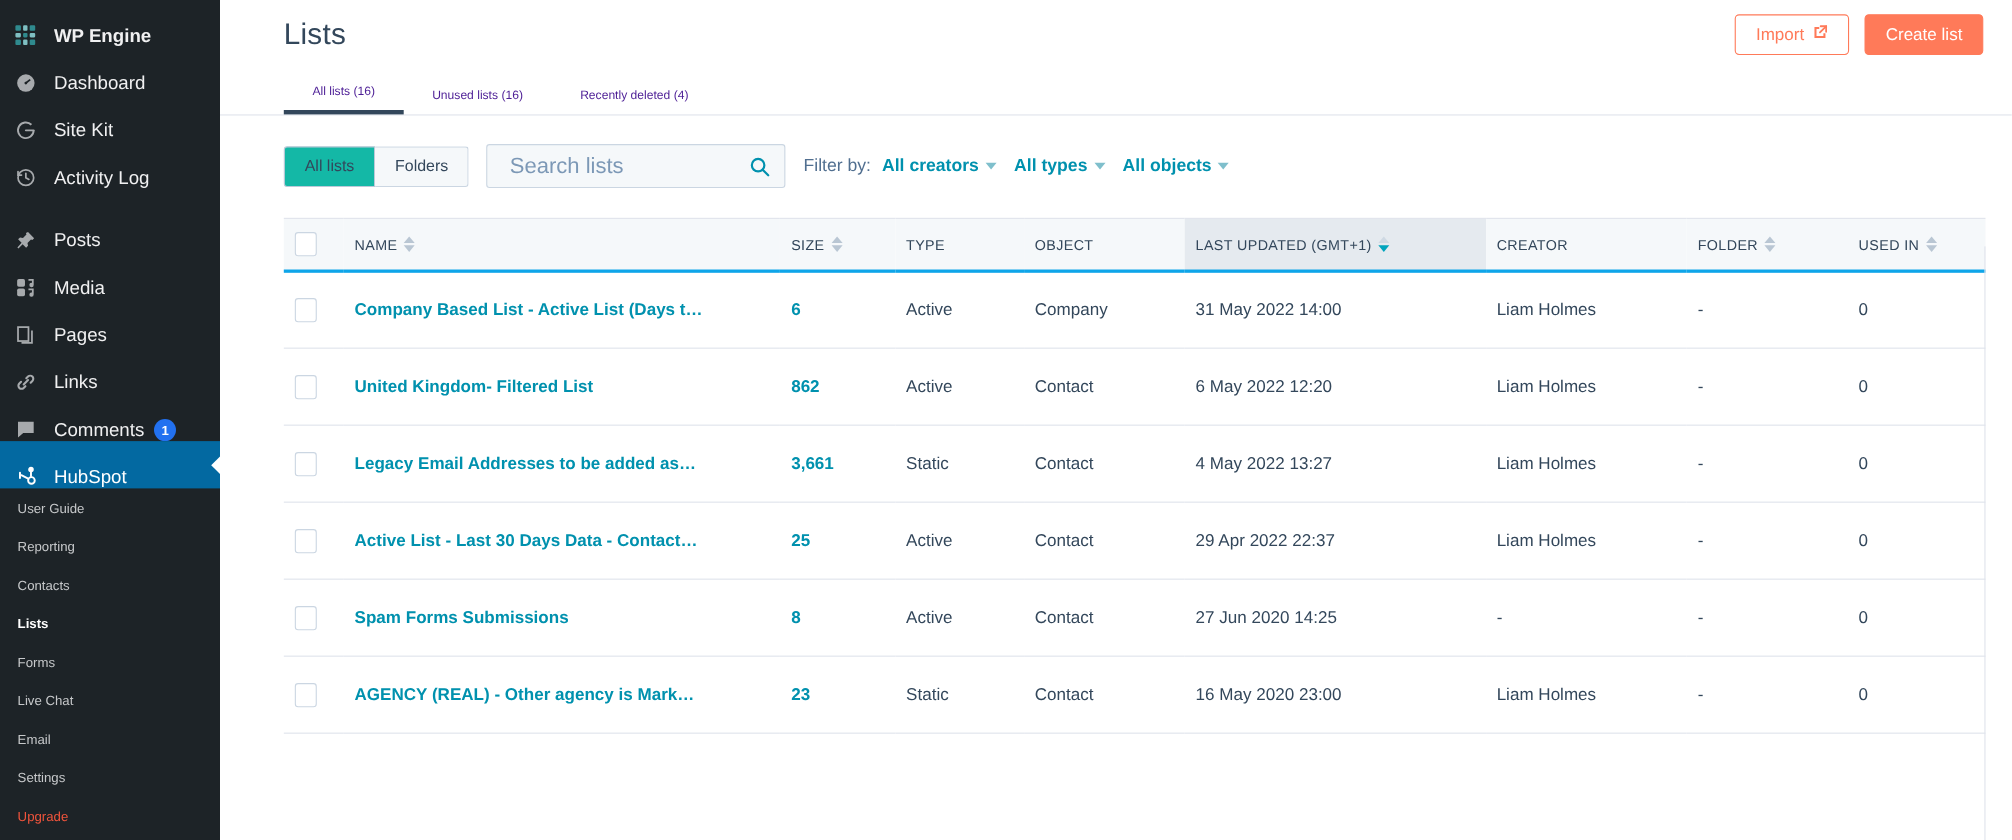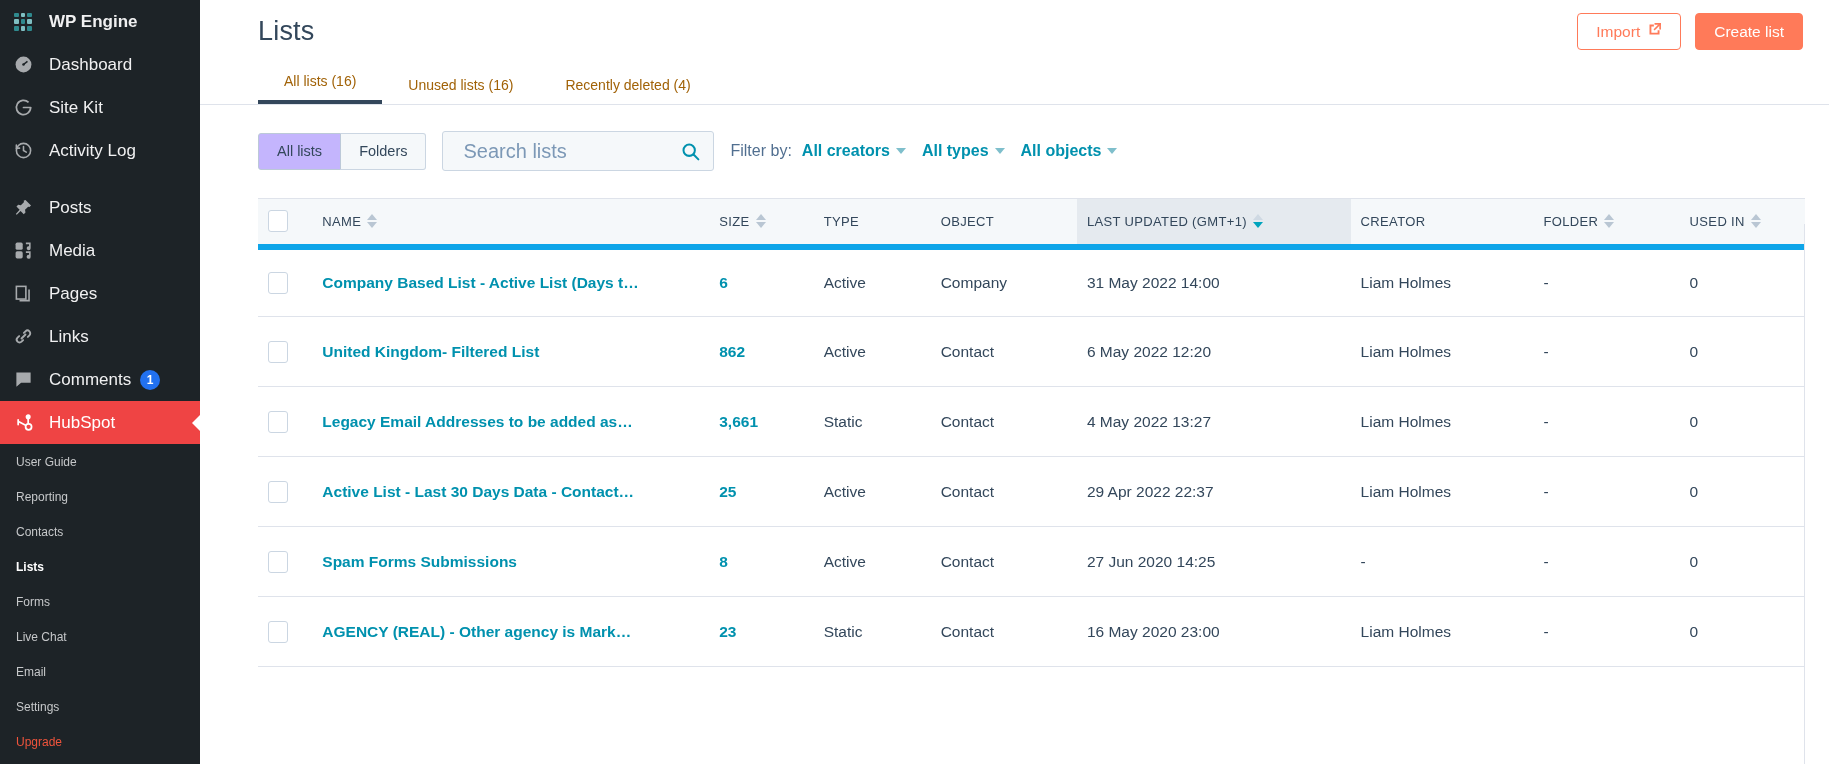--- a/index.html
+++ b/index.html
@@ -10,35 +10,35 @@
   }
   #app { display: flex; width: 1829px; height: 764px; }
 
   
   #sidebar {
     width: 200px; min-width: 200px; height: 764px;
     background: #1d2327; color: #f0f0f1;
     position: relative; overflow: hidden;
   }
   .wp-item {
-    display: flex; align-items: center;
+    display: flex; align-items: flex-end;
     height: 43px; padding-left: 14px;
     font-size: 17px; color: #f0f0f1;
     position: relative;
   }
   .wp-item .ico {
     width: 26px; min-width: 26px; height: 22px;
     display: flex; align-items: center; justify-content: flex-start;
     margin-right: 9px; color: #a7aaad;
   }
   .wp-item .lbl { white-space: nowrap; }
   .wp-item.brand .lbl { font-weight: bold; }
   .wp-gap { height: 14px; }
   .wp-item.active {
-    background: #ef4444; color: #fff;
+    background: #0369a1; color: #fff;
   }
   .wp-item.active .ico { color: #fff; }
   .wp-item.active::after {
     content: ""; position: absolute; right: -1px; top: 50%;
     transform: translateY(-50%);
     border-top: 9px solid transparent;
     border-bottom: 9px solid transparent;
     border-right: 9px solid #fff;
   }
   .badge {
@@ -81,37 +81,37 @@
   .btn-outline { background: #fff; border: 1px solid #ff7a59; color: #ff7a59; }
   .btn-primary { background: #ff7a59; border: 1px solid #ff7a59; color: #fff; }
 
   .tabs {
     display: flex; align-items: flex-end; gap: 0;
     padding-left: 58px; margin-top: 14px;
     border-bottom: 1px solid #dfe3eb;
     height: 44px;
   }
   .tab {
-    font-size: 14px; color: #a16207;
+    font-size: 11px; color: #4c1d95;
     padding: 0 26px 11px 26px;
     cursor: pointer; white-space: nowrap; position: relative; margin-top: 24px;
   }
   .tab.active { border-bottom: 4px solid #33475b; }
 
   .filterbar {
     display: flex; align-items: center;
     padding-left: 58px; margin-top: 26px; gap: 16px;
   }
   .seg { display: flex; }
   .seg-btn {
     font-size: 14.5px; color: #33475b; height: 37px;
     padding: 0 18px; display: flex; align-items: center;
     border: 1px solid #cbd6e2; background: #f5f8fa; cursor: pointer;
   }
-  .seg-btn:first-child { border-radius: 3px 0 0 3px; background: #c4b5fd; border-color:#bcc9d8; }
+  .seg-btn:first-child { border-radius: 3px 0 0 3px; background: #14b8a6; border-color:#bcc9d8; }
   .seg-btn:last-child { border-radius: 0 3px 3px 0; border-left: none; }
 
   .searchbox {
     position: relative; width: 272px; height: 40px;
     border: 1px solid #cbd6e2; border-radius: 3px;
     background: #f5f8fa; display: flex; align-items: center;
   }
   .searchbox input {
     border: none; outline: none; background: transparent;
     font-size: 20px; color: #33475b;
@@ -136,21 +136,21 @@
     border-top: 6px solid #7fbfcc;
   }
 
   
   .table-wrap { margin-top: 27px; padding-left: 58px; padding-right: 24px; }
   table { width: 100%; border-collapse: collapse; table-layout: fixed; }
   thead th {
     background: #f5f8fa; color: #33475b;
     font-size: 13px; font-weight: normal; letter-spacing: .35px;
     text-align: left; height: 48px; padding: 0 10px;
-    border-top: 1px solid #dfe3eb; border-bottom: 6px solid #0ea5e9;
+    border-top: 1px solid #dfe3eb; border-bottom: 3px solid #0ea5e9;
     vertical-align: middle; white-space: nowrap;
   }
   thead th.sorted { background: #e5eaef; }
   th .th-inner { display: flex; align-items: center; gap: 6px; }
   .sort-arrows { display: inline-flex; flex-direction: column; gap: 2px; line-height: 0; }
   .sort-arrows .up {
     width:0;height:0;border-left:5px solid transparent;border-right:5px solid transparent;
     border-bottom:6px solid #b9c6d3;
   }
   .sort-arrows .dn {

